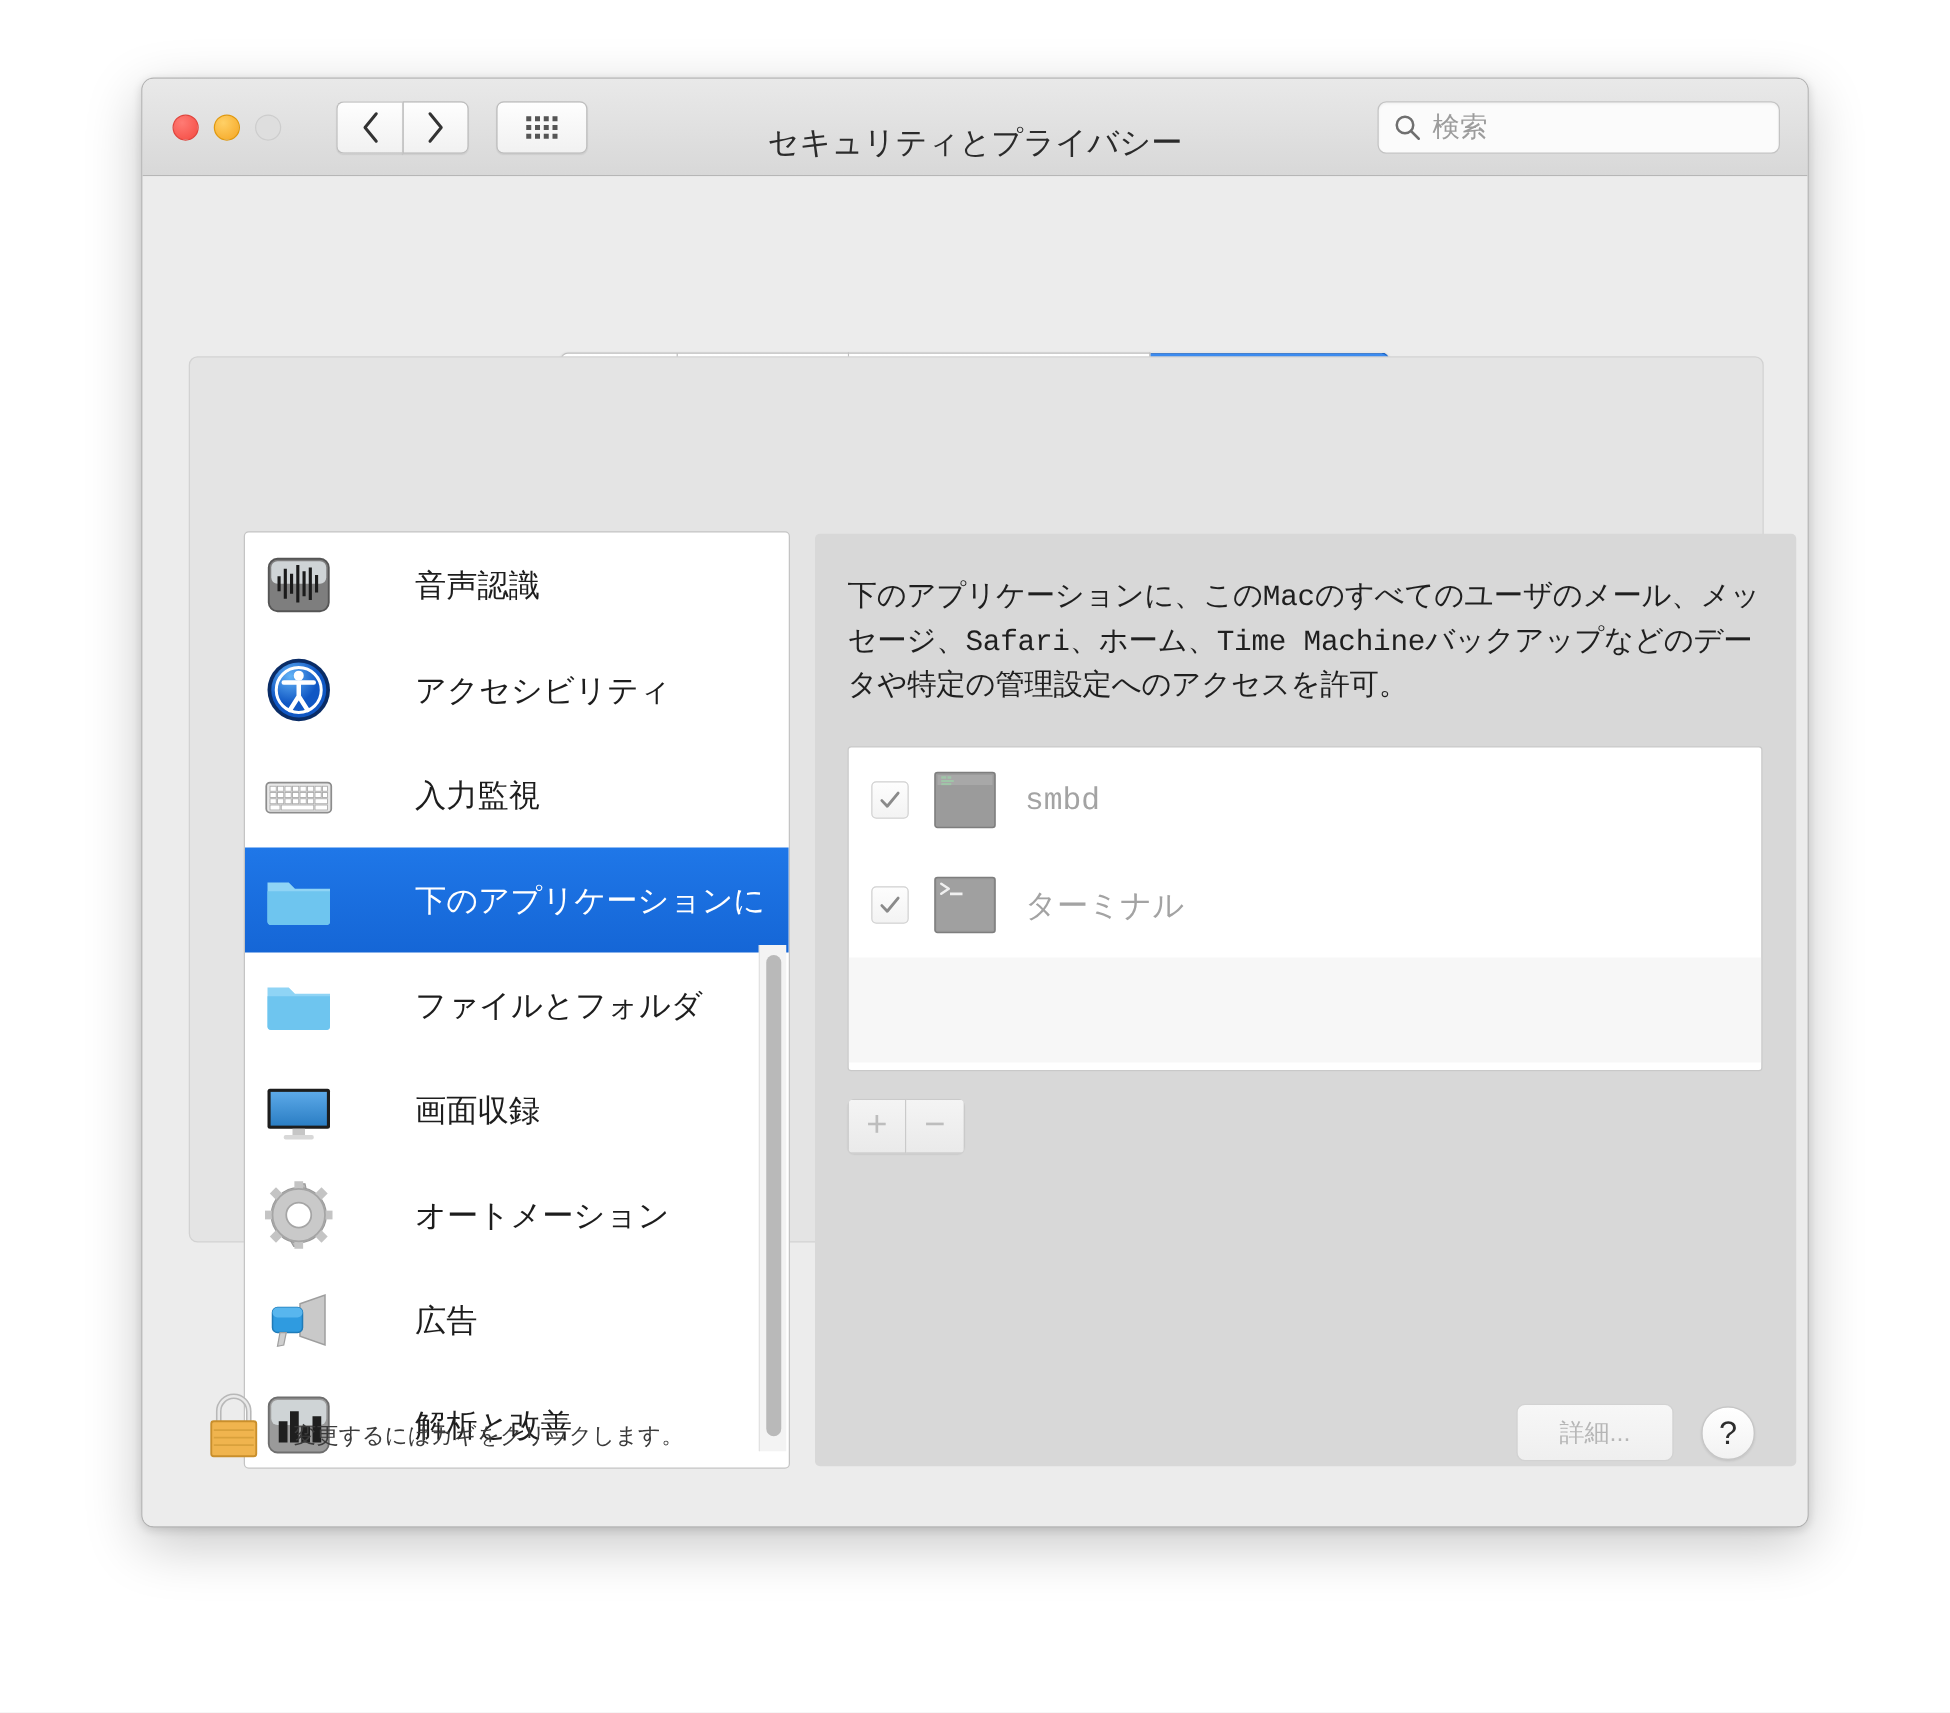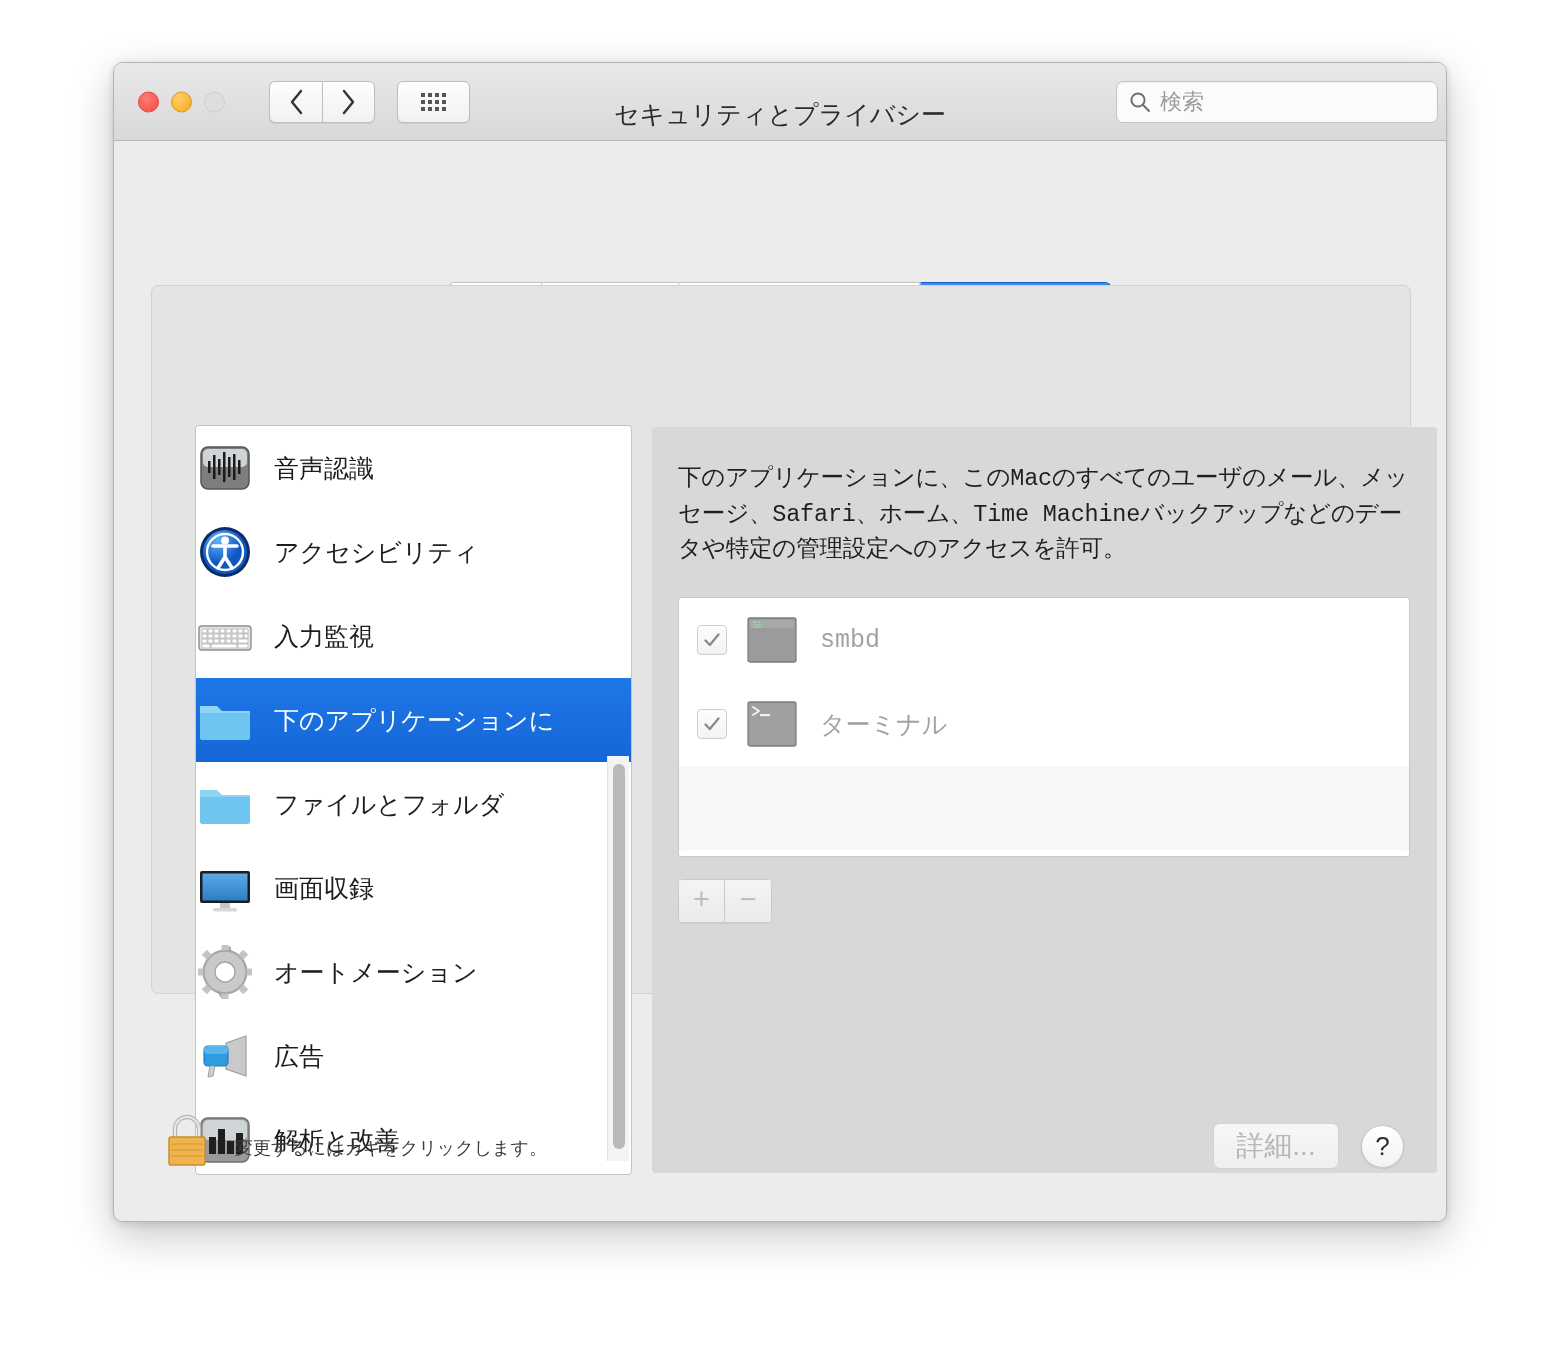--- a/index.html
+++ b/index.html
@@ -91,21 +91,21 @@
     transform: translateY(-50%);
     text-align: center;
     font-size: 25px;
     color: #2b2b2b;
     pointer-events: none;
     margin-top: 12px;
   }
 
   .search-box {
     position: absolute;
-    right: 8px;
+    right: 22px;
     top: 50%;
     transform: translateY(-50%);
     width: 322px; height: 42px;
     background: #fbfbfb;
     border: 1px solid #c3c3c3;
     border-radius: 7px;
     display: flex; align-items: center;
     padding: 0 12px;
     box-shadow: inset 0 1px 2px rgba(0,0,0,0.05);
   }
@@ -164,20 +164,22 @@
     height: 750px;
     background: #ffffff;
     border: 1px solid #c4c4c4;
     border-radius: 4px;
     overflow: hidden;
   }
   .side-item {
     height: 84px;
     display: flex;
     align-items: center;
+    padding-left: 14px;
+    gap: 44px;
   }
   .side-item.selected { background: linear-gradient(to bottom,#1f77e8,#1566d6); }
   .side-icon {
     width: 58px; height: 58px;
     flex: 0 0 auto;
     margin-right: 20px;
     position: relative;
   }
   .side-label { font-size: 25px; color: #1d1d1d; }
   .side-item.selected .side-label { color: #ffffff; }
@@ -287,21 +289,21 @@
     display: flex;
     align-items: center;
     gap: 22px;
   }
   .adv-btn {
     width: 126px; height: 46px;
     border: 1px solid #d2d2d2;
     border-radius: 7px;
     background: linear-gradient(to bottom,#f7f7f7,#efefef);
     color: #b6b6b6;
-    font-size: 28px;
+    font-size: 20px;
     display:flex; align-items:center; justify-content:center;
   }
   .help-btn {
     width: 43px; height: 43px;
     border-radius: 50%;
     border: 1px solid #c6c6c6;
     background: linear-gradient(to bottom,#ffffff,#f2f2f2);
     color: #2d2d2d;
     font-size: 26px;
     display:flex; align-items:center; justify-content:center;

